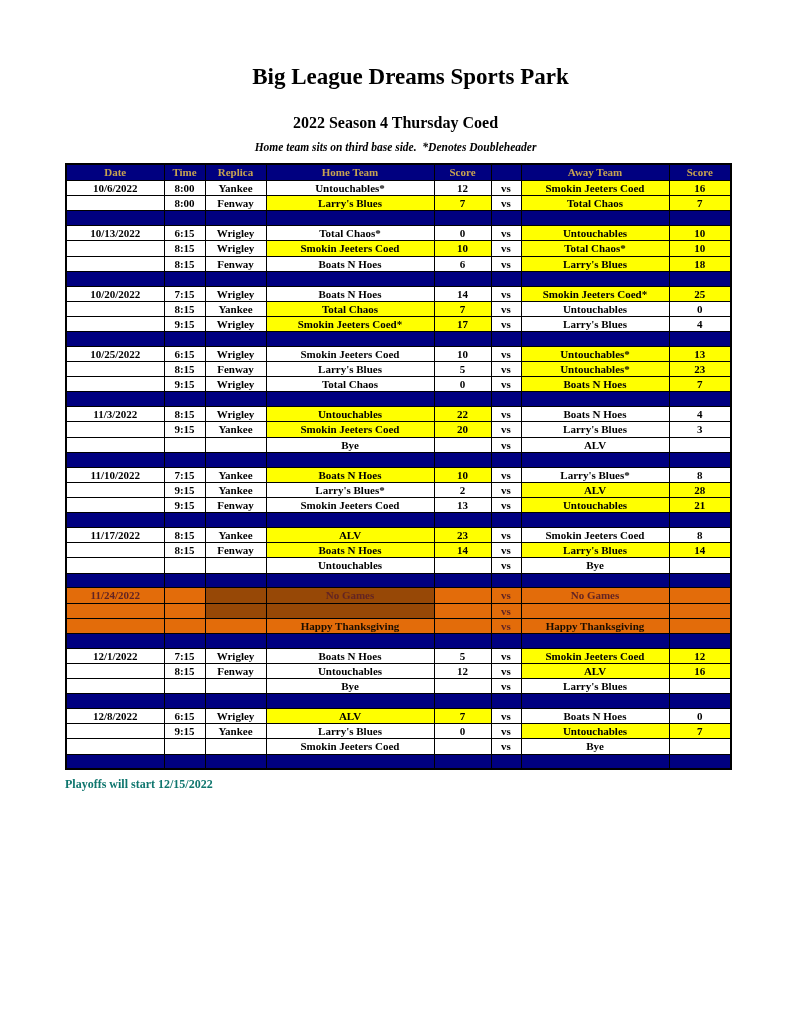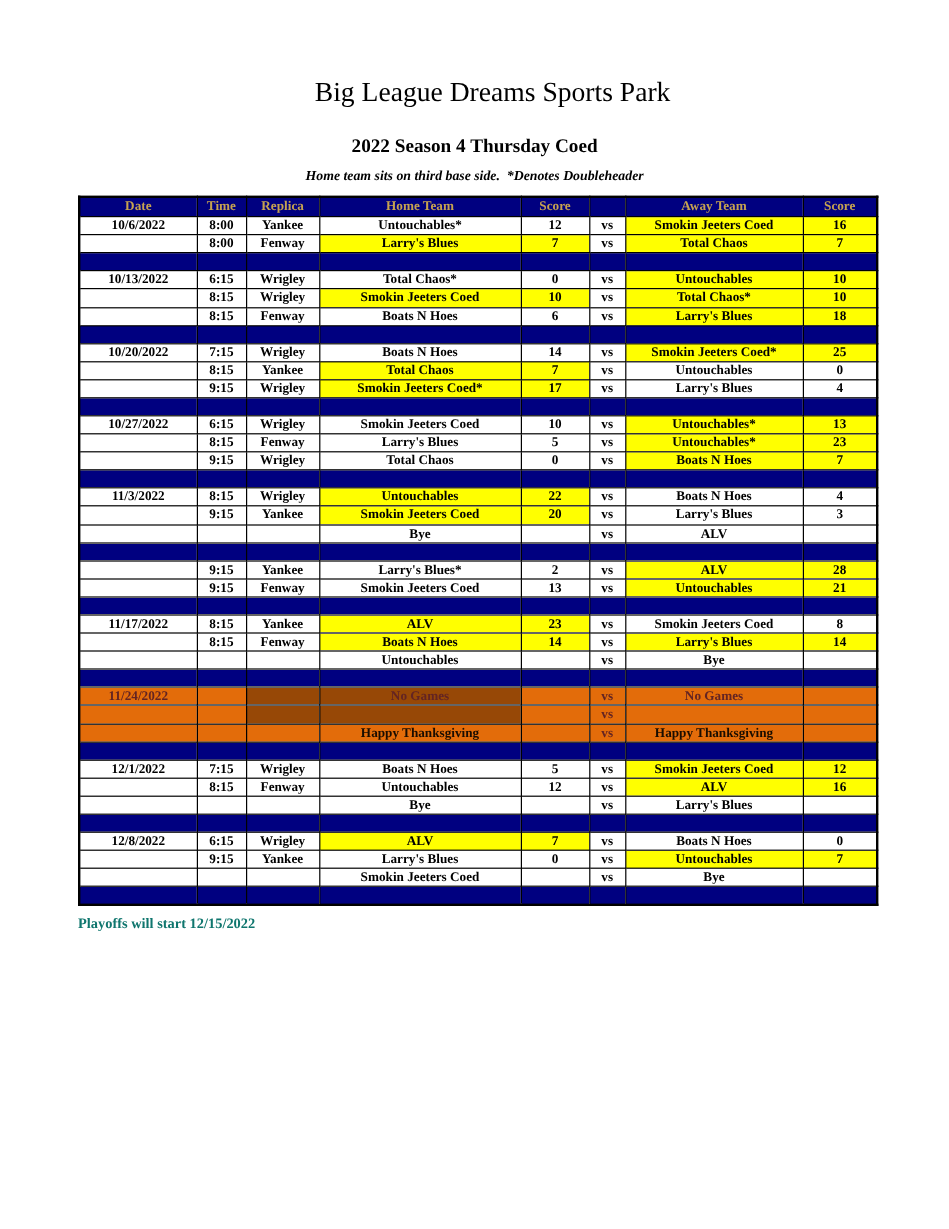--- a/index.html
+++ b/index.html
@@ -2,21 +2,21 @@
 <html style="--navy: #000080; --header_text: #C6A350; --yellow: #FFFF00; --tg_orange: #E36C0A; --tg_dark: #974806; --tg_text: #632423; --tg_text2: #1A0D00;"><head>
 <meta charset="utf-8">
 <style>
   html,body{margin:0;padding:0;}
   body{
     width:791px;height:1024px;background:#ffffff;
     font-family:"Liberation Serif", serif;
     position:relative;overflow:hidden;
   }
   .header-block{padding-top:64px;text-align:center;}
-  .title{font-size:23px;font-weight:normal;color:#000;padding-left:30px;}
+  .title{font-size:23px;font-weight:bold;color:#000;padding-left:30px;}
   .subtitle{font-size:16px;font-weight:bold;color:#000;margin-top:24px;}
   .note{font-size:11.5px;font-weight:bold;font-style:italic;color:#000;margin-top:9px;white-space:pre;}
   table.sched{
     border-collapse:collapse;table-layout:fixed;
     margin:10px 0 0 65px;width:665px;
     border:2px solid #000;
   }
   table.sched th, table.sched td{
     border:1px solid #000;padding:0;text-align:center;
     font-weight:bold;font-size:11px;line-height:1.1;
@@ -172,21 +172,21 @@
         <td></td>
         <td></td>
         <td></td>
         <td></td>
         <td></td>
         <td></td>
         <td></td>
         <td></td>
       </tr>
       <tr>
-        <td>10/27/2022</td>
+        <td>10/25/2022</td>
         <td>6:15</td>
         <td>Wrigley</td>
         <td>Smokin Jeeters Coed</td>
         <td>10</td>
         <td class="vs">vs</td>
         <td class="y">Untouchables*</td>
         <td class="y">13</td>
       </tr>
       <tr>
         <td></td>
@@ -250,20 +250,30 @@
       </tr>
       <tr class="sep">
         <td></td>
         <td></td>
         <td></td>
         <td></td>
         <td></td>
         <td></td>
         <td></td>
         <td></td>
+      </tr>
+      <tr>
+        <td>11/10/2022</td>
+        <td>7:15</td>
+        <td>Yankee</td>
+        <td class="y">Boats N Hoes</td>
+        <td class="y">10</td>
+        <td class="vs">vs</td>
+        <td>Larry's Blues*</td>
+        <td>8</td>
       </tr>
       <tr>
         <td></td>
         <td>9:15</td>
         <td>Yankee</td>
         <td>Larry's Blues*</td>
         <td>2</td>
         <td class="vs">vs</td>
         <td class="y">ALV</td>
         <td class="y">28</td>

